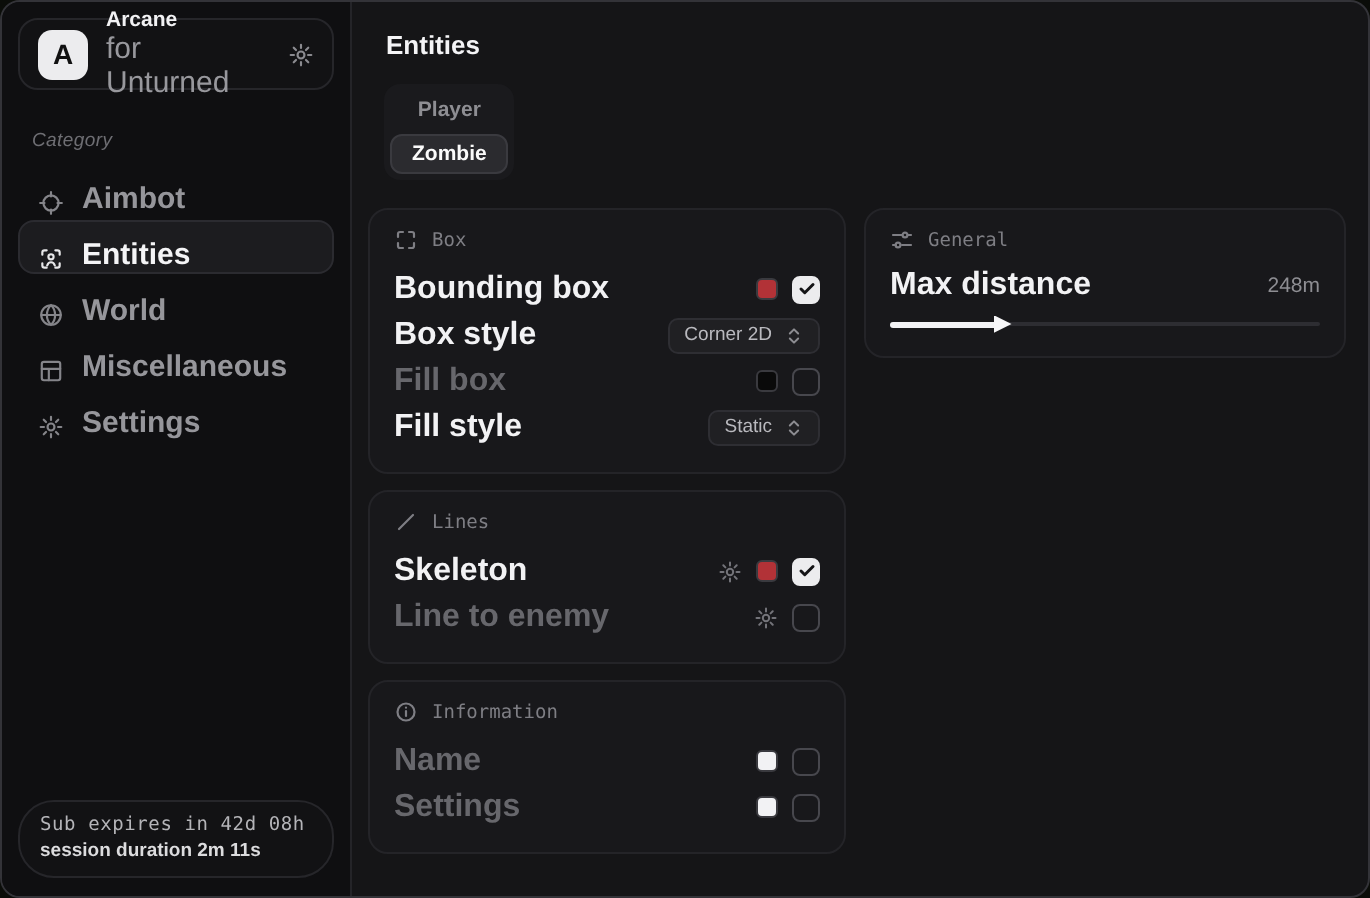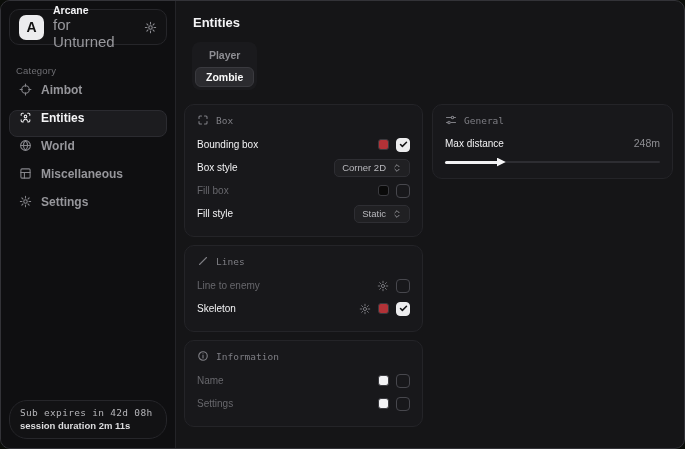--- a/index.html
+++ b/index.html
@@ -24,26 +24,26 @@
     color:#111; font-weight:bold; font-size:14px;
     display:flex; align-items:center; justify-content:center;
   }
   .logo-text { flex:1; line-height:1.15; }
   .logo-title { color:#f2f2f4; font-size:10.5px; font-weight:bold; }
   .logo-sub { color:#98989d; font-size:15px; }
   .icon { display:inline-flex; align-items:center; justify-content:center; }
   .icon svg { display:block; }
   .gear-btn { color:#8b8b90; cursor:pointer; }
   .category {
-    color:#6e6e73; font-size:9.5px; margin:12px 0 6px 15px; letter-spacing:.2px;
+    color:#6e6e73; font-size:9.5px; margin:12px 0 6px 15px; letter-spacing:.2px;font-style:italic;
   }
   .menu { display:flex; flex-direction:column; gap:1px; padding:0 8px; }
   .menu-item {
-    height:27px; display:flex; align-items:flex-start; gap:9px; padding:0 8px;
-    border-radius:8px; color:#96969b; font-size:12px; font-weight:600;
+    height:27px; display:flex; align-items:flex-end; gap:9px; padding:0 8px;
+    border-radius:8px; color:#96969b; font-size:15px; font-weight:600;
     border:1px solid transparent; cursor:pointer;
   }
   .menu-item .icon { color:#85858a; width:14px; }
   .menu-item.selected {
     background:#1c1c1f; border-color:#2b2b30; color:#f4f4f6;
   }
   .menu-item.selected .icon { color:#e8e8ea; }
   .sub-card {
     margin:auto 8px 9px 8px; border:1px solid #26262a; border-radius:18px;
     background:#121214; padding:6px 10px 7px 10px;
@@ -71,21 +71,21 @@
     padding:9px 12px 11px 12px;
   }
   .card-header {
     display:flex; align-items:center; gap:7px; color:#7e7e84;
     font-family:"DejaVu Sans Mono", monospace; font-size:9.5px; margin-bottom:7px;
   }
   .card-header .icon { color:#7e7e84; }
   .row {
     height:23px; display:flex; align-items:center; justify-content:space-between;
   }
-  .row-label { color:#f2f2f4; font-size:10px; font-weight:normal; }
+  .row-label { color:#f2f2f4; font-size:16px; font-weight:bold; }
   .row.disabled .row-label { color:#67676c; }
   .row-controls { display:flex; align-items:center; gap:7px; }
   .swatch {
     width:11px; height:11px; border-radius:3px; border:1px solid #3a3a3f; cursor:pointer;
   }
   .checkbox {
     width:14px; height:14px; border-radius:4px; border:1.5px solid #47474d;
     display:flex; align-items:center; justify-content:center; cursor:pointer;
     background:transparent;
   }
@@ -263,48 +263,48 @@
         <section class="card">
           <div class="card-header">
             <span class="icon">
               <svg width="12" height="12" viewBox="0 0 24 24" fill="none" stroke="currentColor" stroke-width="2.2" stroke-linecap="round">
                   <path d="M5 19 19 5"></path>
                 </svg>
             </span>
             <span>Lines</span>
           </div>
 
-          <div class="row disabled">
-            <span class="row-label">Line to enemy</span>
+          <div class="row">
+            <span class="row-label">Skeleton</span>
             <span class="row-controls">
               <span class="icon gear-mini">
                 <svg width="12" height="12" viewBox="0 0 24 24" fill="none" stroke="currentColor" stroke-width="2" stroke-linecap="round">
                   <circle cx="12" cy="12" r="3.2"></circle>
                   <path d="M12 2.5v3M12 18.5v3M2.5 12h3M18.5 12h3M5.3 5.3l2.1 2.1M16.6 16.6l2.1 2.1M18.7 5.3l-2.1 2.1M7.4 16.6l-2.1 2.1"></path>
                 </svg>
               </span>
-              <span class="checkbox"></span>
-            </span>
-          </div>
-
-          <div class="row">
-            <span class="row-label">Skeleton</span>
+              <span class="swatch" style="background-color: rgb(178, 50, 55);"></span>
+              <span class="checkbox checked">
+                <svg width="9" height="9" viewBox="0 0 24 24" fill="none" stroke="#141416" stroke-width="4" stroke-linecap="round" stroke-linejoin="round">
+                    <path d="M20 6 9 17l-5-5"></path>
+                  </svg>
+              </span>
+            </span>
+          </div>
+
+          <div class="row disabled">
+            <span class="row-label">Line to enemy</span>
             <span class="row-controls">
               <span class="icon gear-mini">
                 <svg width="12" height="12" viewBox="0 0 24 24" fill="none" stroke="currentColor" stroke-width="2" stroke-linecap="round">
                   <circle cx="12" cy="12" r="3.2"></circle>
                   <path d="M12 2.5v3M12 18.5v3M2.5 12h3M18.5 12h3M5.3 5.3l2.1 2.1M16.6 16.6l2.1 2.1M18.7 5.3l-2.1 2.1M7.4 16.6l-2.1 2.1"></path>
                 </svg>
               </span>
-              <span class="swatch" style="background-color: rgb(178, 50, 55);"></span>
-              <span class="checkbox checked">
-                <svg width="9" height="9" viewBox="0 0 24 24" fill="none" stroke="#141416" stroke-width="4" stroke-linecap="round" stroke-linejoin="round">
-                    <path d="M20 6 9 17l-5-5"></path>
-                  </svg>
-              </span>
+              <span class="checkbox"></span>
             </span>
           </div>
         </section>
 
         <section class="card">
           <div class="card-header">
             <span class="icon">
               <svg width="12" height="12" viewBox="0 0 24 24" fill="none" stroke="currentColor" stroke-width="2.2" stroke-linecap="round">
                 <circle cx="12" cy="12" r="8.5"></circle>
                 <path d="M12 11v5"></path>

